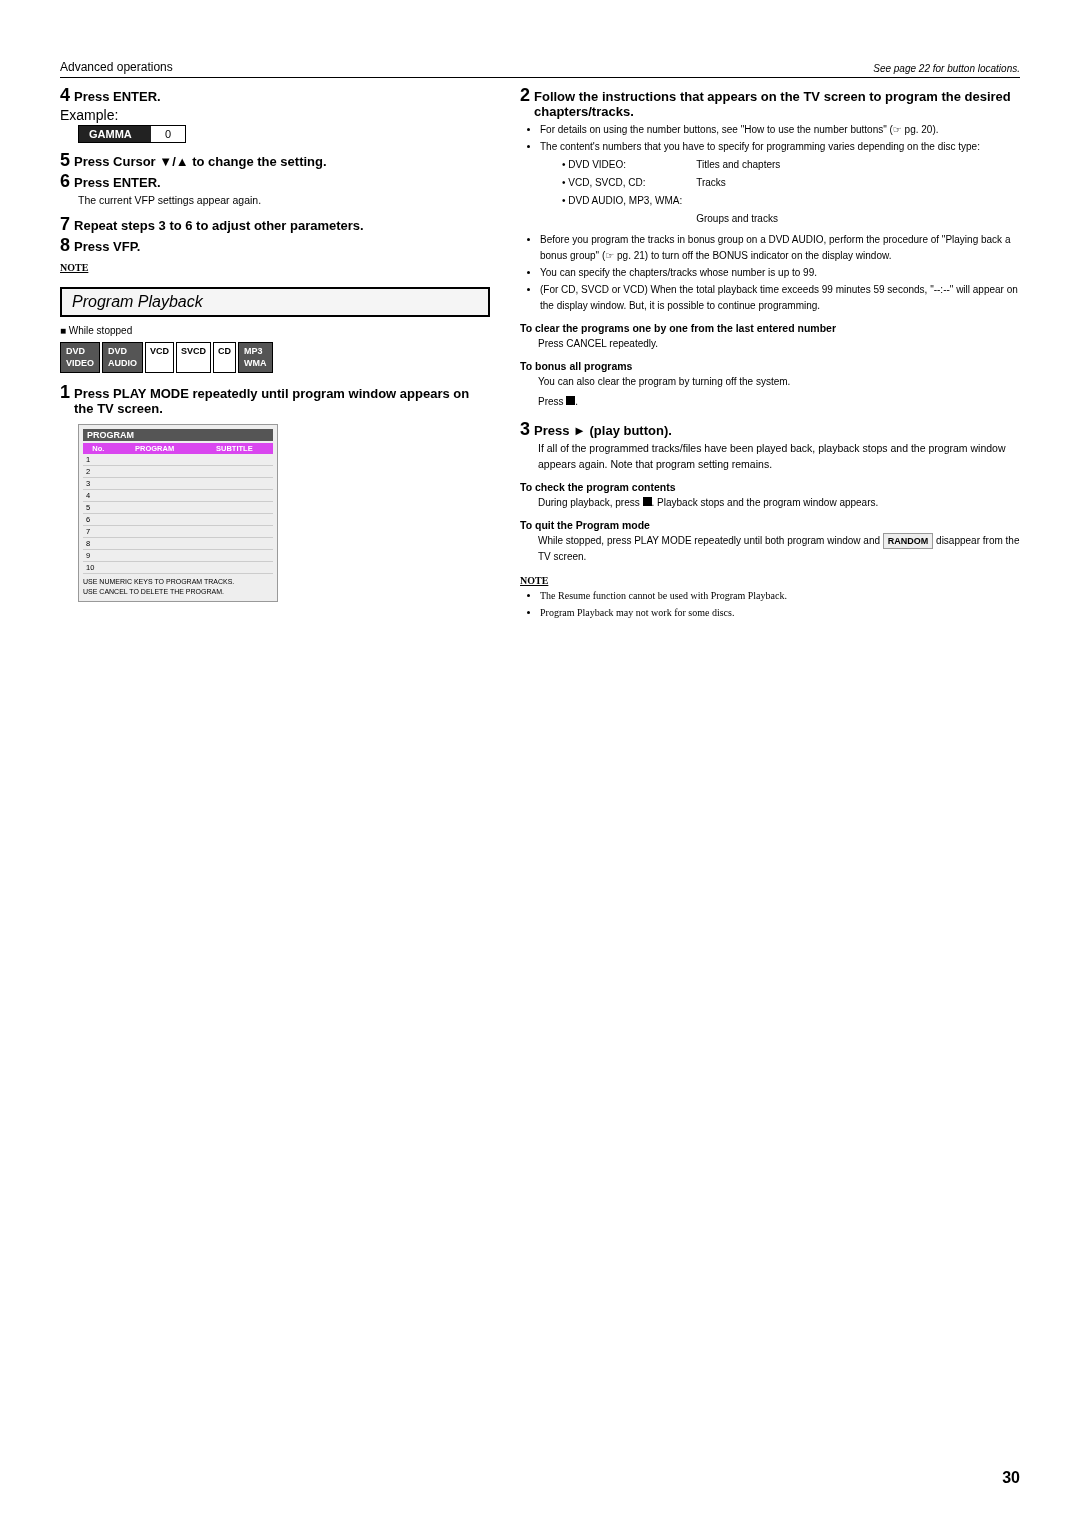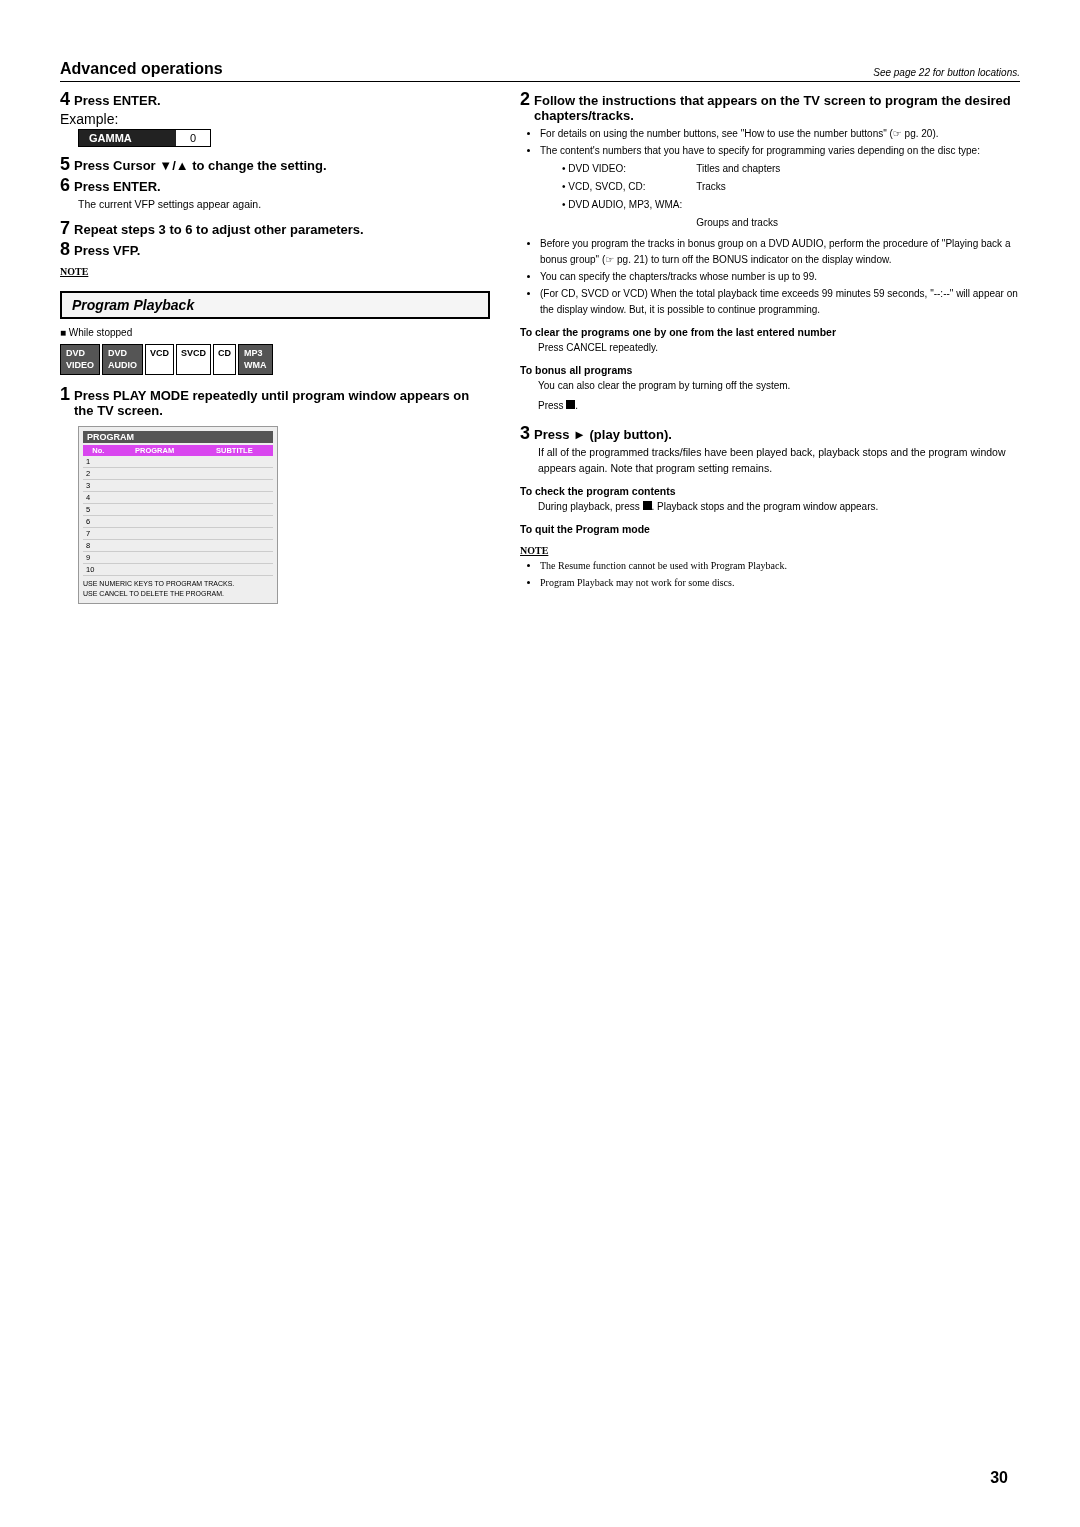--- a/index.html
+++ b/index.html
@@ -20,22 +20,22 @@
     }
     .top-bar {
       display: flex;
       justify-content: space-between;
       align-items: flex-end;
       margin-bottom: 8px;
       border-bottom: 1px solid #000;
       padding-bottom: 3px;
     }
     .top-bar .section-title {
-      font-weight: bold;
-      font-size: 16px;
+      font-weight: normal;
+      font-size: 12px;
     }
     .top-bar .page-ref {
       font-size: 10px;
       font-style: italic;
     }
     .two-col {
       display: flex;
       gap: 30px;
       margin-top: 4px;
     }
@@ -72,21 +72,21 @@
     .example-label {
       font-size: 14px;
       margin-bottom: 2px;
     }
     .gamma-box {
       display: flex;
       align-items: center;
       margin-left: 18px;
       margin-bottom: 8px;
       border: 1px solid #000;
-      width: 133px;
+      width: 108px;
     }
     .gamma-label {
       background: #222;
       color: #fff;
       font-size: 11px;
       font-weight: bold;
       padding: 2px 10px;
       flex: 1;
     }
     .gamma-value {
@@ -109,22 +109,22 @@
       font-size: 9.5px;
       line-height: 1.5;
     }
     .section-divider {
       border: 2px solid #000;
       margin: 14px 0 8px 0;
       padding: 4px 10px;
       background: #f5f5f5;
     }
     .section-divider h2 {
-      font-size: 14px;
-      font-weight: bold;
+      font-size: 16px;
+      font-weight: normal;
       font-style: italic;
     }
     .while-stopped {
       font-size: 10px;
       margin-bottom: 6px;
       display: flex;
       align-items: center;
       gap: 8px;
     }
     .badge-row {
@@ -214,21 +214,21 @@
       display: inline-block;
       background: #eee;
       border: 1px solid #999;
       font-size: 9px;
       font-weight: bold;
       padding: 0px 4px;
     }
     .page-number {
       position: absolute;
       bottom: 40px;
-      right: 72px;
+      right: 60px;
       font-size: 16px;
       font-weight: bold;
     }
     .indent {
       margin-left: 18px;
     }
     .disc-type-table {
       font-size: 10px;
       margin-left: 20px;
       margin-bottom: 3px;
@@ -427,20 +427,23 @@
       <div class="step-heading" style="margin-top:10px;">
         <span class="step-num">3</span>
         <span class="step-text">Press ► (play button).</span>
       </div>
       <div class="step-sub">If all of the programmed tracks/files have been played back, playback stops and the program window appears again. Note that program setting remains.</div>
 
       <div class="sub-heading-bold">To check the program contents</div>
       <div class="inline-text indent">During playback, press <span class="stop-icon"></span>. Playback stops and the program window appears.</div>
 
       <div class="sub-heading-bold">To quit the Program mode</div>
+      <div class="inline-text indent">
+        While stopped, press PLAY MODE repeatedly until both program window and <span class="random-badge">RANDOM</span> disappear from the TV screen.
+      </div>
 
       <div class="note-box" style="margin-top:10px;">
         <div class="note-title">NOTE</div>
         <ul class="bullet-list">
           <li>The Resume function cannot be used with Program Playback.</li>
           <li>Program Playback may not work for some discs.</li>
         </ul>
       </div>
 
     </div>

